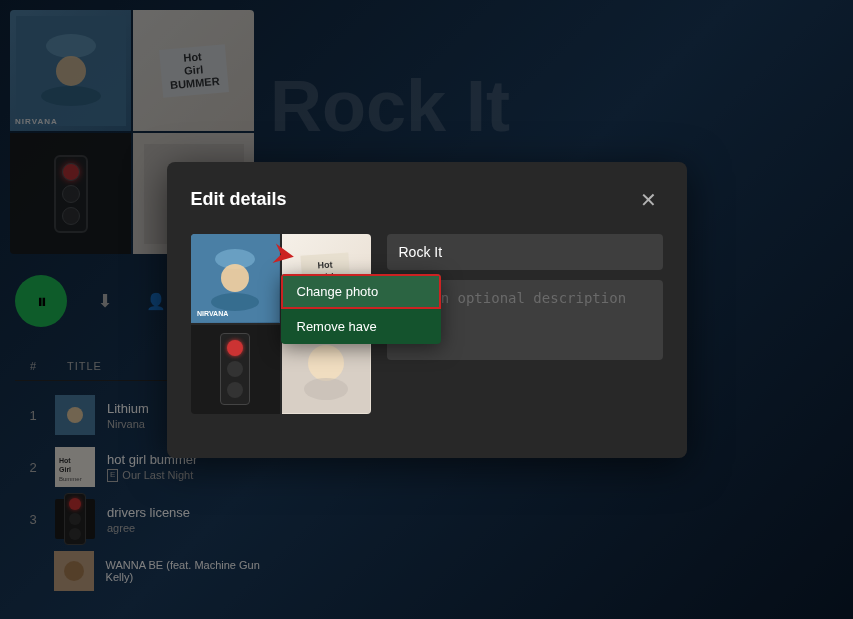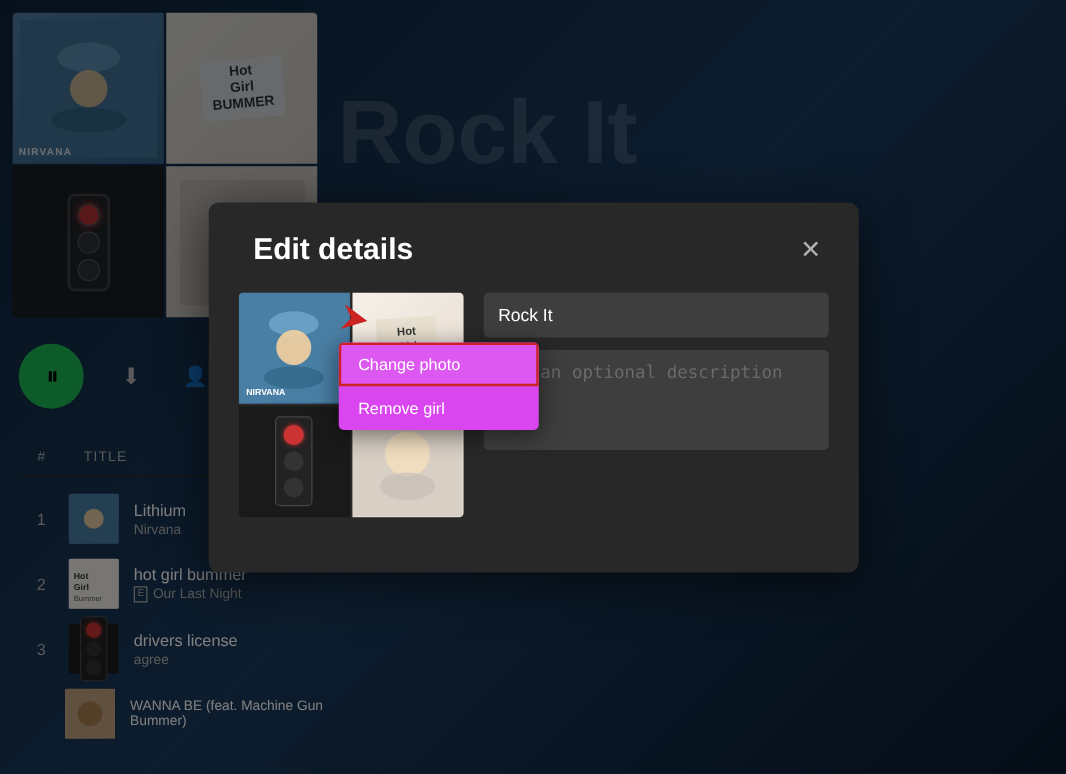--- a/index.html
+++ b/index.html
@@ -279,23 +279,22 @@
       box-shadow: 0 8px 40px rgba(0,0,0,0.6);
     }
     .modal-header {
       display: flex;
       align-items: center;
       justify-content: space-between;
       margin-bottom: 20px;
     }
     .modal-title {
       color: #fff;
-      font-size: 24px;
+      font-size: 18px;
       font-weight: 700;
-      margin-left: 12px;
     }
     .modal-close {
       width: 28px;
       height: 28px;
       background: transparent;
       border: none;
       color: #b3b3b3;
       font-size: 20px;
       cursor: pointer;
       display: flex;
@@ -336,22 +335,22 @@
       justify-content: center;
       padding: 4px;
     }
     .mac-drivers { background: #1a1a1a; }
     .mac-baby { background: #e8e0d5; }
 
     
     .photo-menu {
       position: absolute;
       top: 40px;
-      left: 80px;
-      background: #d946ef;
+      left: 90px;
+      background: #14532d;
       border-radius: 4px;
       overflow: hidden;
       box-shadow: 0 4px 20px rgba(0,0,0,0.5);
       z-index: 10;
       min-width: 160px;
     }
     .photo-menu-item {
       padding: 10px 16px;
       color: #fff;
       font-size: 13px;
@@ -555,21 +554,21 @@
 
   <div class="track-row">
     <span class="track-num"></span>
     <div class="track-thumb thumb-wanna">
       <svg width="40" height="40" viewBox="0 0 40 40">
         <rect width="40" height="40" fill="#c0a080"></rect>
         <circle cx="20" cy="20" r="10" fill="#a07040" opacity="0.7"></circle>
       </svg>
     </div>
     <div class="track-info">
-      <span class="track-name" style="font-size:11px;">WANNA BE (feat. Machine Gun Bummer)</span>
+      <span class="track-name" style="font-size:11px;">WANNA BE (feat. Machine Gun Kelly)</span>
     </div>
   </div>
 </div>
 
 <div class="overlay">
   <div class="modal">
     <div class="modal-header">
       <span class="modal-title">Edit details</span>
       <button class="modal-close">✕</button>
     </div>
@@ -608,21 +607,21 @@
         </div>
 
         <div style="position:absolute; top:6px; left:78px; z-index:11;">
           <svg width="30" height="30" viewBox="0 0 30 30">
             <polygon points="5,5 25,15 5,25 12,15" fill="#cc2222" transform="rotate(10, 15, 15)"></polygon>
           </svg>
         </div>
 
         <div class="photo-menu">
           <span class="photo-menu-item active-item">Change photo</span>
-          <span class="photo-menu-item">Remove girl</span>
+          <span class="photo-menu-item">Remove have</span>
         </div>
       </div>
 
       <div class="modal-fields">
         <input class="modal-input" type="text" value="Rock It" placeholder="Rock It" style="">
         <textarea class="modal-textarea" placeholder="Add an optional description" style=""></textarea>
       </div>
     </div>
     <div class="modal-footer">
     </div>

